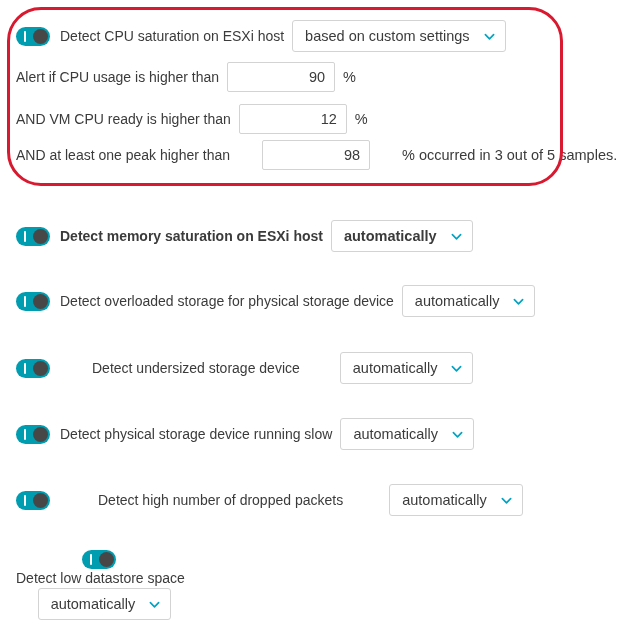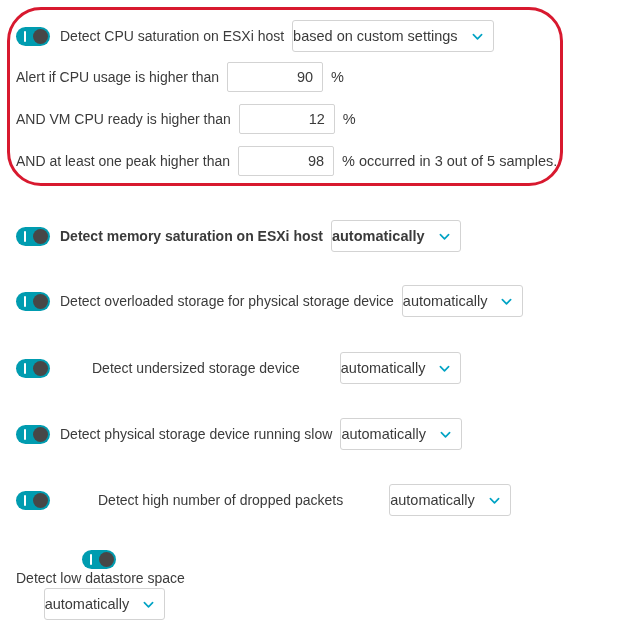--- a/index.html
+++ b/index.html
@@ -87,61 +87,61 @@
 
   
   .select {
     display: inline-flex;
     align-items: center;
     justify-content: space-between;
     border: 1px solid #d3d3d3;
     background: #ffffff;
     border-radius: 3px;
     height: 32px;
-    padding: 0 10px 0 0;
+    padding: 0 10px 0 12px;
     box-sizing: border-box;
     font-size: 14.5px;
     color: #3b3b3b;
     white-space: nowrap;
   }
   .select .sel-text { margin-right: 14px; }
   .chev {
     width: 11px;
     height: 11px;
     flex: 0 0 auto;
     display: block;
   }
 
   
   .num-input {
     border: 1px solid #d3d3d3;
     background: #ffffff;
     border-radius: 2px;
     height: 30px;
-    width: 96px;
+    width: 108px;
     box-sizing: border-box;
     text-align: right;
     padding: 0 9px 0 6px;
     font-family: "Liberation Sans", sans-serif;
     font-size: 14.5px;
     color: #3b3b3b;
     outline: none;
   }
   .unit {
     margin-left: 8px;
     white-space: nowrap;
     font-size: 14.5px;
     color: #3b3b3b;
   }
 
   
   .r-cpu      { position: absolute; left: 0;  top: 20px;  }
   .r-alert    { position: absolute; left: 0;  top: 62px;  }
   .r-vmready  { position: absolute; left: 0;  top: 104px; }
-  .r-peak     { position: absolute; left: 0;  top: 146px; }
+  .r-peak     { position: absolute; left: 0;  top: 140px; gap: 24px; }
   .r-mem      { position: absolute; left: 0;  top: 220px; font-weight: bold; }
   .r-overload { position: absolute; left: 0;  top: 285px; }
   .r-under    { position: absolute; left: 0;  top: 352px; gap: 32px; }
   .r-slow     { position: absolute; left: 0;  top: 418px; }
   .r-drop     { position: absolute; left: 0;  top: 484px; gap: 38px; }
   .r-datastore{ position: absolute; left: 0;  top: 550px; flex-direction: column; }
 </style>
 </head>
 <body>
 

